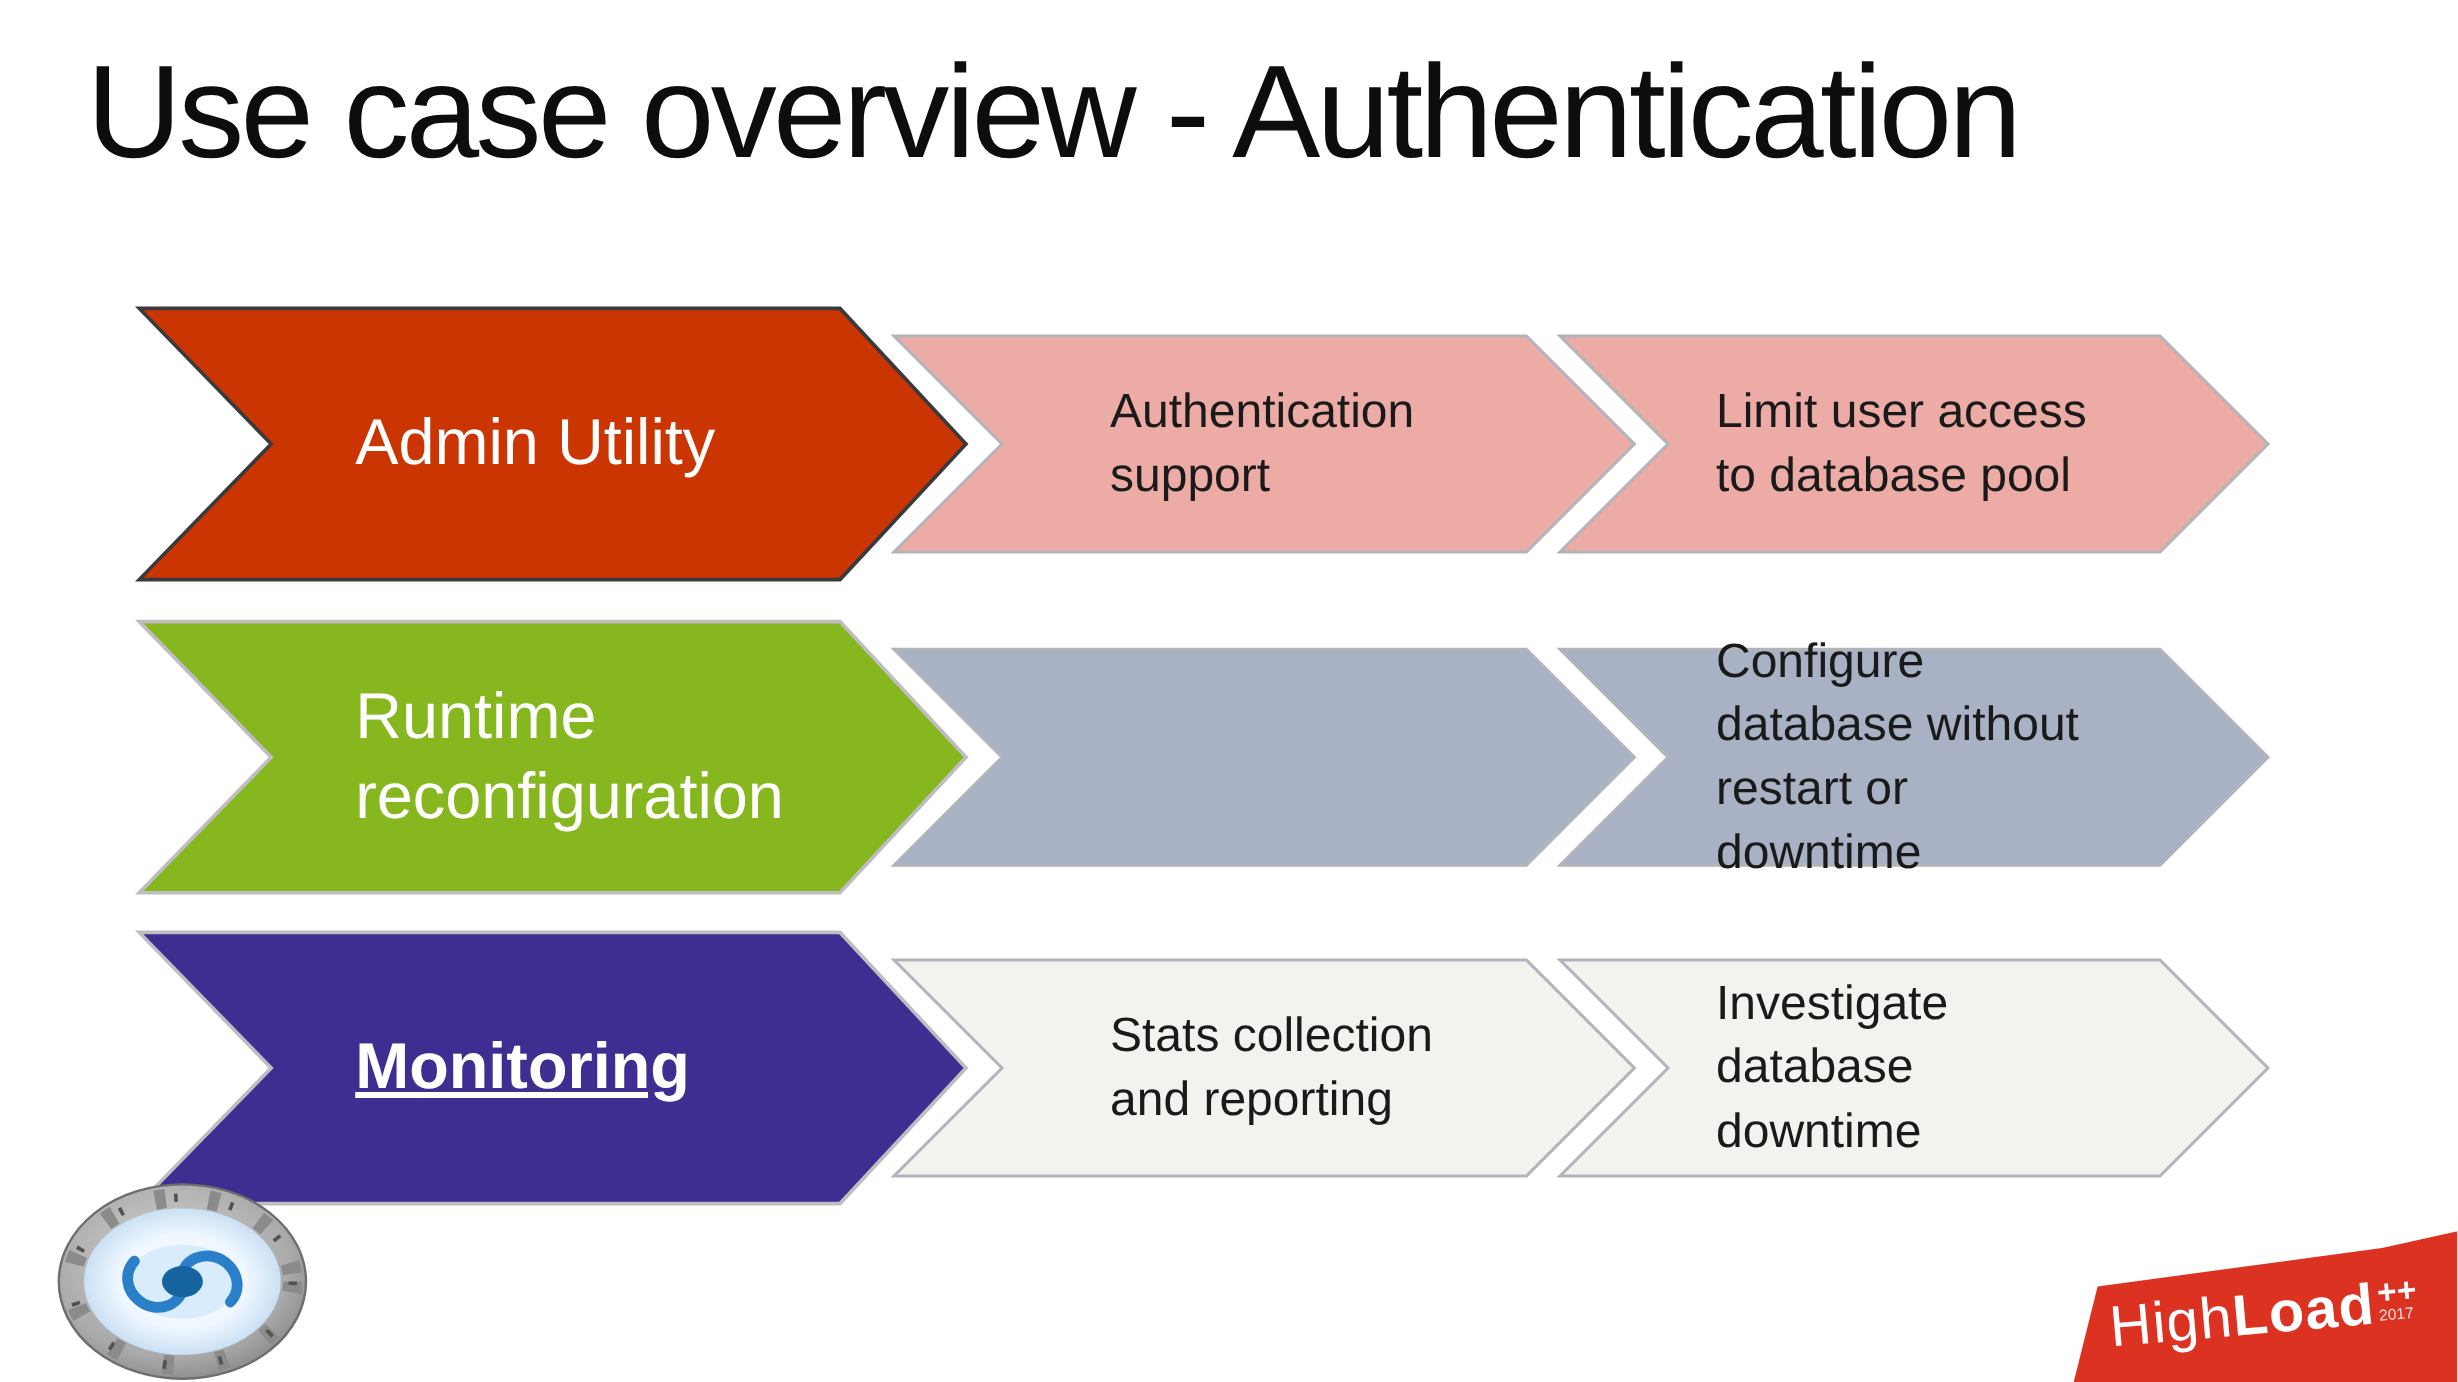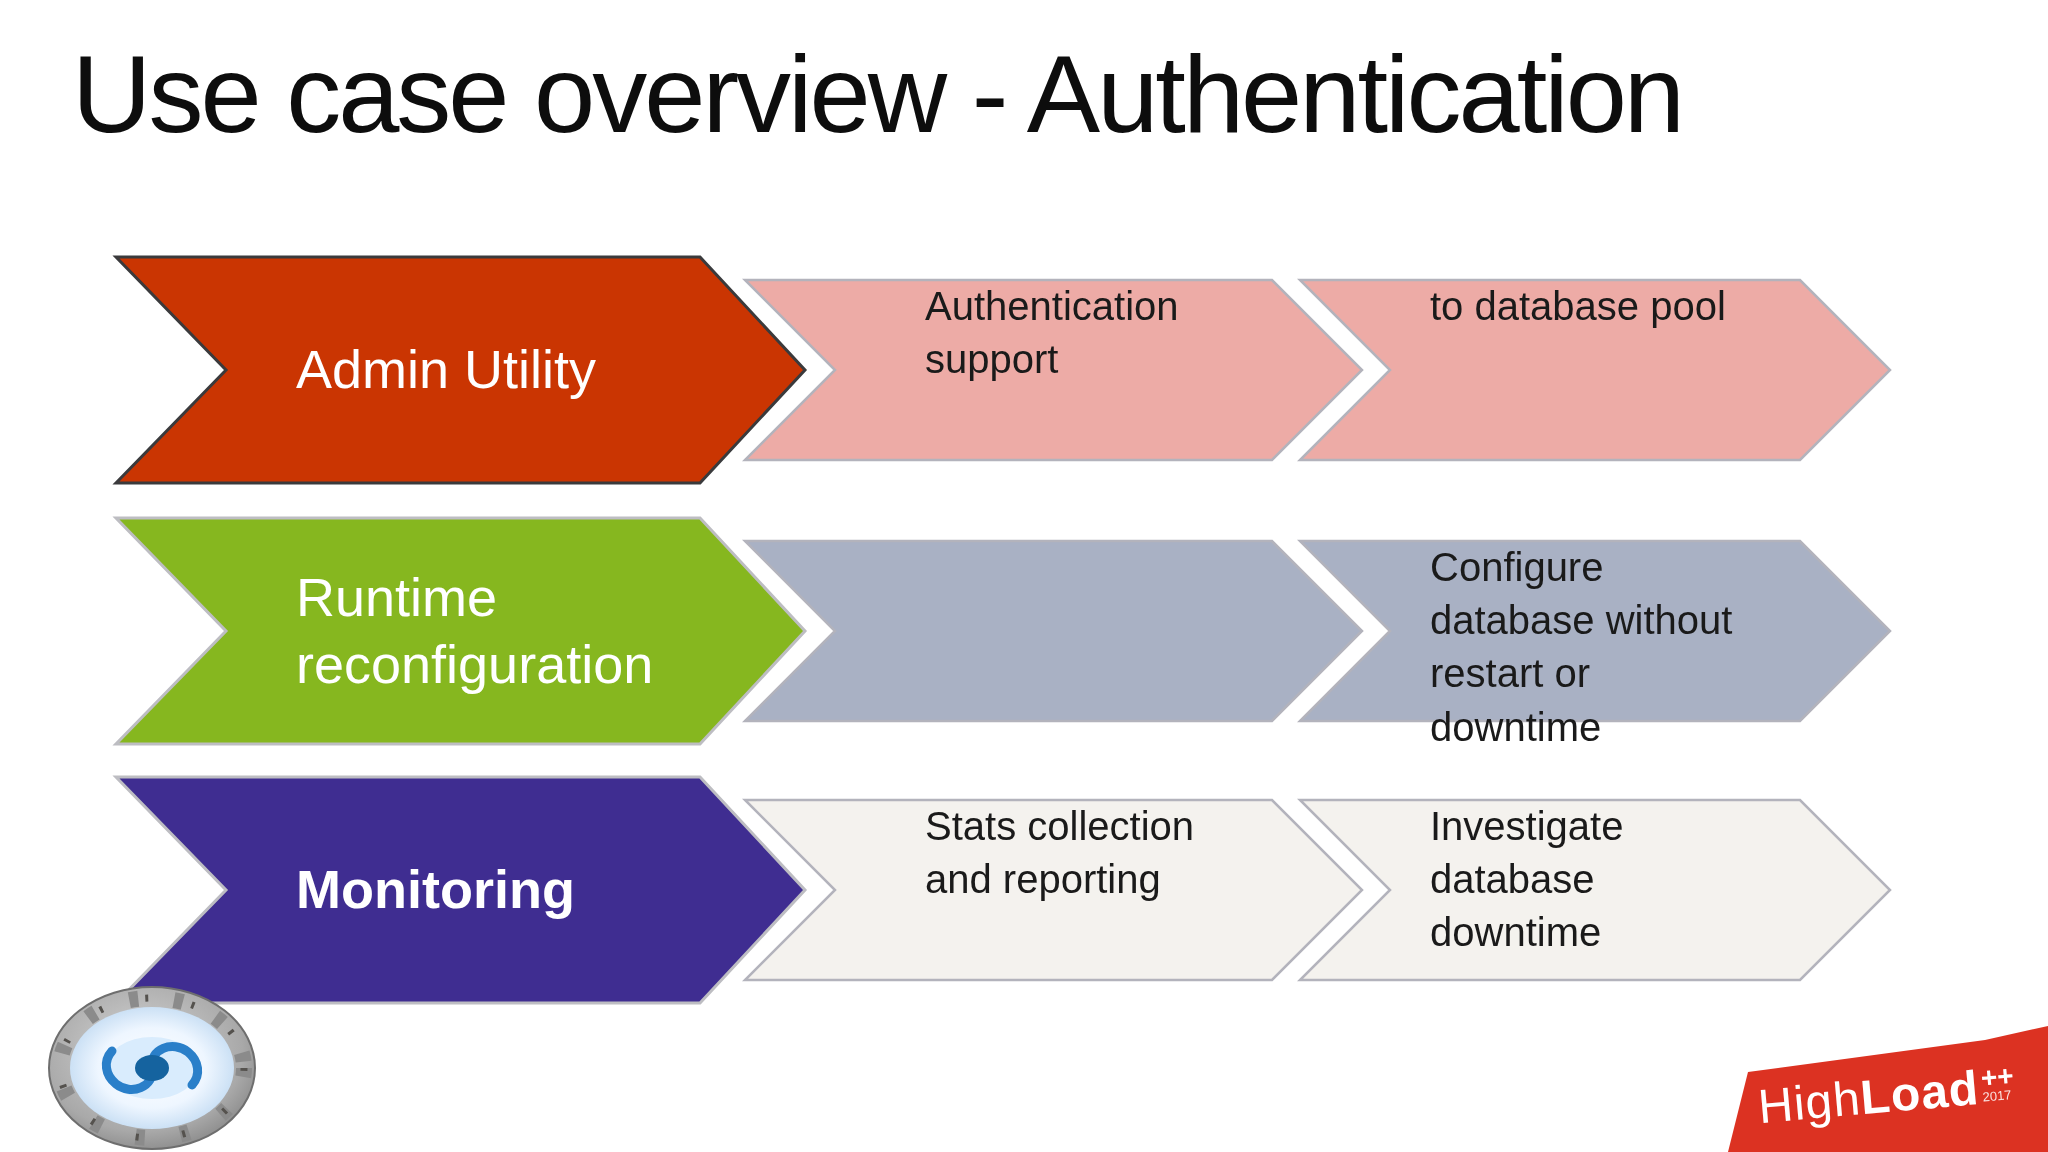--- a/index.html
+++ b/index.html
@@ -19,26 +19,26 @@
 
   .arrow-dark{stroke:#3a3a3c;stroke-width:3;}
   .arrow-light{stroke:#bdbdc2;stroke-width:3;}
   .step-shape{stroke:#b3b3bc;stroke-width:2.5;}
 
   .arrow-label{
     position:absolute;left:296px;width:420px;height:226px;
     display:flex;flex-direction:column;justify-content:center;
     color:#ffffff;font-size:54px;line-height:1.25;
   }
-  .arrow-label.bold{font-weight:700;}
+  .arrow-label.bold{font-weight:700;text-decoration:underline;}
   .r0{top:257px}.r1{top:518px}.r2{top:777px}
 
   .step-text{
     position:absolute;height:180px;
-    display:flex;flex-direction:column;justify-content:flex-start;
+    display:flex;flex-direction:column;justify-content:center;
     color:#1a1a1a;font-size:40px;line-height:1.33;
   }
   .step-text span{white-space:nowrap;}
   .sa{left:925px;width:460px}
   .sb{left:1430px;width:480px}
   .st0{top:280px}.st1{top:541px}.st2{top:800px}
 
   svg.galaxy-logo{position:absolute;left:45px;top:984px;width:214px;height:168px;}
 
   .highload{position:absolute;left:1648px;top:990px;width:400px;height:162px;}
@@ -85,20 +85,21 @@
   </div>
   <div class="arrow-label r2 bold">
     <span>Monitoring</span>
   </div>
 
   <div class="step-text sa st0">
     <span>Authentication</span>
     <span>support</span>
   </div>
   <div class="step-text sb st0">
+    <span>Limit user access</span>
     <span>to database pool</span>
   </div>
 
   <div class="step-text sb st1">
     <span>Configure</span>
     <span>database without</span>
     <span>restart or</span>
     <span>downtime</span>
   </div>
 

